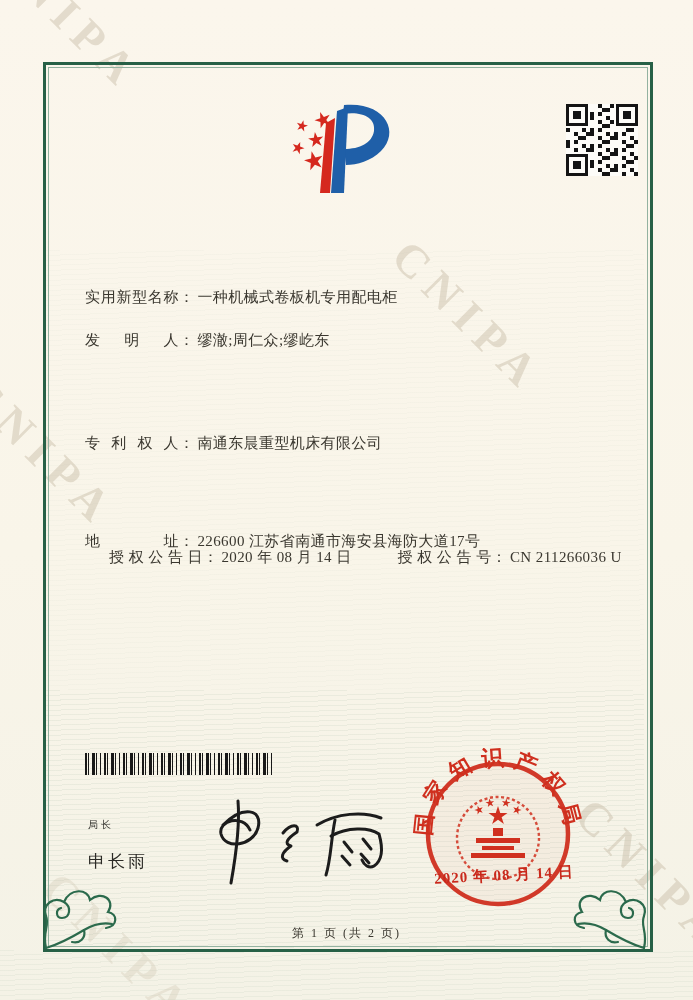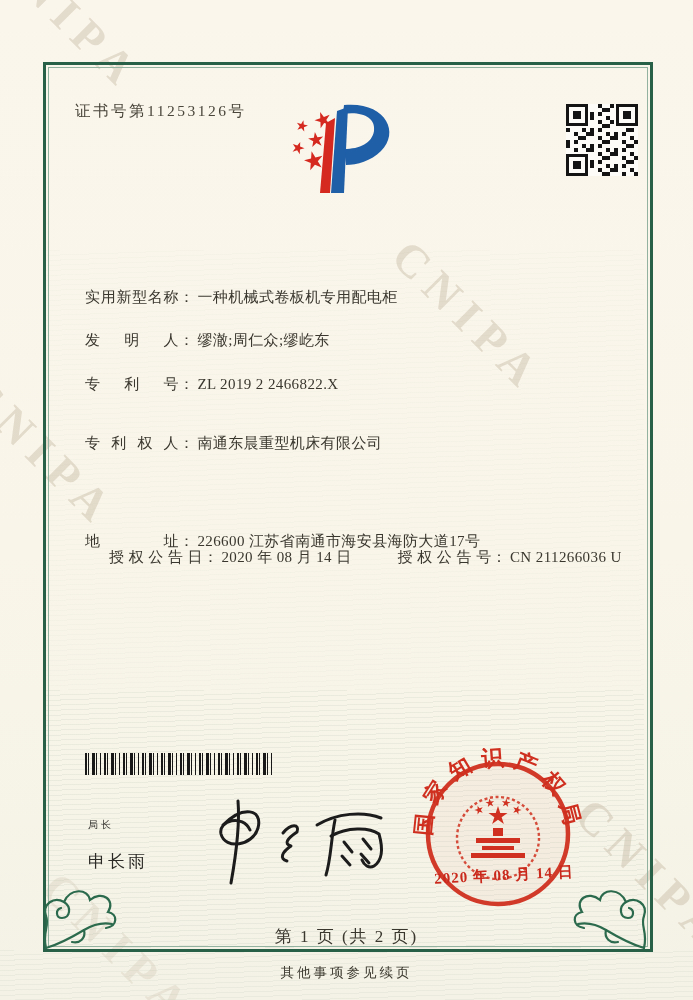--- a/index.html
+++ b/index.html
@@ -33,21 +33,21 @@
   .officer-title{position:absolute;left:88px;top:818px;font-family:"Liberation Sans","DejaVu Sans",sans-serif;
                  font-size:10px;letter-spacing:3px;color:#2b2a26;}
   .officer-name{position:absolute;left:88px;top:850px;font-family:"Liberation Sans","DejaVu Sans",sans-serif;
                 font-size:17px;letter-spacing:3px;color:#2b2a26;}
   .signature{position:absolute;left:185px;top:793px;}
   .seal{position:absolute;left:412px;top:748px;}
   .seal-date{position:absolute;left:424px;top:866px;width:160px;text-align:center;
              font-size:15px;font-weight:bold;color:#c9281b;letter-spacing:1px;
              transform:rotate(-3deg);white-space:nowrap;}
   .page-num{position:absolute;left:0;right:0;top:925px;text-align:center;
-            font-size:17px;letter-spacing:2px;color:#3a372f;}
+            font-size:12px;letter-spacing:2px;color:#3a372f;}
   .cont-note{position:absolute;left:0;right:0;top:964px;text-align:center;
              font-size:13.5px;letter-spacing:3px;color:#3b382f;}
 </style>
 </head>
 <body>
 
 <div class="page">
 
   <div class="waves" style="left:46px;top:690px;width:598px;height:258px;"></div>
   <div class="waves" style="left:0;top:950px;width:693px;height:50px;opacity:.8;"></div>
@@ -73,21 +73,20 @@
   </svg>
   <svg class="flourish" style="left:566px;top:874px;transform:scaleX(-1);" width="84" height="80" viewBox="0 0 84 80">
     <g fill="none" stroke="#2b6a4c" stroke-width="2.2" stroke-linecap="round">
       <path d="M6,74 C2,58 10,52 6,42 C2,30 14,22 24,28 C32,33 30,44 22,44 C16,44 15,36 21,34"></path>
       <path d="M24,28 C30,14 48,14 50,26 C62,16 76,26 68,38 C78,40 78,52 66,54"></path>
       <path d="M6,74 C20,70 34,62 44,56 C54,50 62,48 72,50"></path>
       <path d="M44,56 C46,64 40,70 32,68"></path>
     </g>
   </svg>
 
-  <div class="cert-no">证书号第11253126号</div>
 
   <svg style="position:absolute;left:287px;top:99px;" width="118" height="100" viewBox="0 0 118 100">
     <defs>
       <path id="star5" d="M0,-1 L0.2245,-0.309 0.951,-0.309 0.363,0.118 0.588,0.809 0,0.382 -0.588,0.809 -0.363,0.118 -0.951,-0.309 -0.2245,-0.309 Z"></path>
     </defs>
     <path d="M57,6 C97,2 114,32 94,52 C84,62 70,66 59,66 L57,50 C73,50 85,44 87,32 C89,18 74,12 56,15 Z" fill="#1f5fa8"></path>
     <polygon points="50,12 61,8 57,94 44,94" fill="#1f5fa8"></polygon>
     <polygon points="39,24 48,19 43,94 33,94" fill="#d5281e"></polygon>
     <g fill="#d5281e">
       <use href="#star5" transform="translate(27,62) scale(10) rotate(-14)"></use>
@@ -184,23 +183,20 @@
       </div>
   </div>
 
 
   <div class="row" style="top:288px;">
     <span class="lab">实用新型名称</span><span>：</span><span class="val">一种机械式卷板机专用配电柜</span>
   </div>
   <div class="row" style="top:331px;">
     <span class="lab">发明人</span><span>：</span><span class="val">缪澈;周仁众;缪屹东</span>
   </div>
-  <div class="row" style="top:375px;">
-    <span class="lab">专利号</span><span>：</span><span class="val">ZL 2019 2 2466822.X</span>
-  </div>
   <div class="row" style="top:434px;">
     <span class="lab">专利权人</span><span>：</span><span class="val">南通东晨重型机床有限公司</span>
   </div>
   <div class="row" style="top:532px;">
     <span class="lab">地址</span><span>：</span><span class="val">226600 江苏省南通市海安县海防大道17号</span>
   </div>
   <div class="row" style="top:548px;margin-left:24px;">
     <span><span class="lab">授权公告日</span><span>：</span><span class="val">2020 年 08 月 14 日</span></span><span class="grant2"><span class="lab">授权公告号</span><span>：</span><span class="val">CN 211266036 U</span></span>
   </div>
 
@@ -239,15 +235,14 @@
       <use href="#star5" transform="translate(19,-28) scale(4.6) rotate(18)"></use>
       <rect x="-5" y="-10" width="10" height="8"></rect>
       <rect x="-22" y="0" width="44" height="5"></rect>
       <rect x="-16" y="8" width="32" height="4"></rect>
       <rect x="-27" y="15" width="54" height="5"></rect>
     </g>
   </svg>
   <div class="seal-date">2020 年 08 月 14 日</div>
 
   <div class="page-num">第 1 页 (共 2 页)</div>
-  <div class="cont-note">其他事项参见续页</div>
 
 </div>
 
 </body></html>

